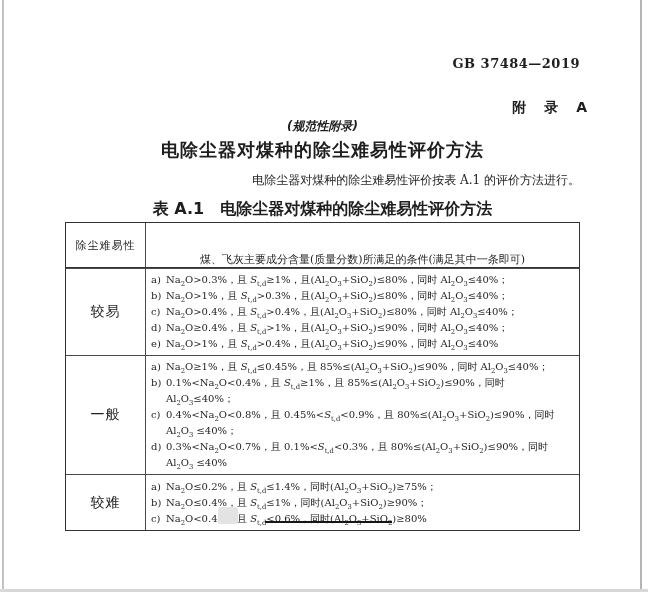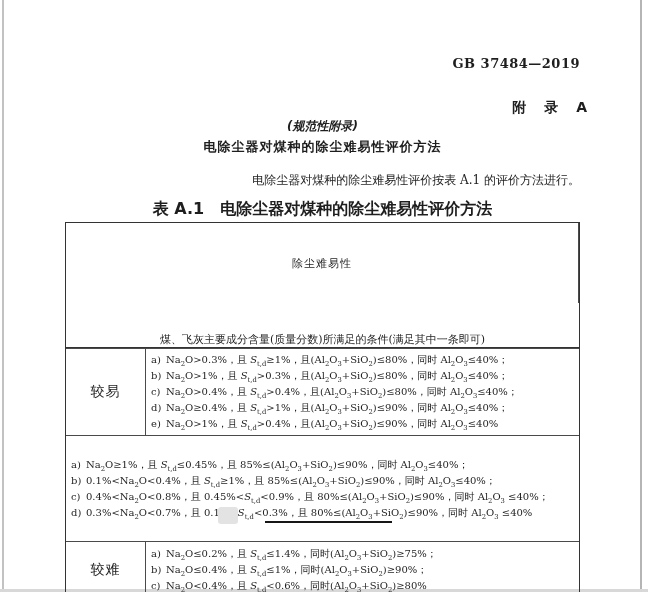--- a/index.html
+++ b/index.html
@@ -24,40 +24,40 @@
     font-weight:bold;font-size:14px;letter-spacing:2px;
   }
   .appendix-normative{
     position:absolute;top:118px;left:65px;width:515px;text-align:center;
     font-family:"DejaVu Sans","Liberation Sans",sans-serif;
     font-weight:bold;font-size:12px;font-style:italic;
   }
   .appendix-title{
     position:absolute;top:138px;left:65px;width:515px;text-align:center;
     font-family:Liberation Sans, sans-serif;
-    font-weight:bold;font-size:13px;letter-spacing:1px;
+    font-weight:bold;font-size:18px;letter-spacing:1px;
   }
   .intro{
     position:absolute;top:171px;left:65px;width:515px;
     font-size:12px;line-height:18px;text-indent:2em;text-align:right;
   }
   .tbl-caption{
     position:absolute;top:199px;left:65px;width:515px;text-align:center;
     font-family:"DejaVu Sans","Liberation Sans",sans-serif;
     font-weight:bold;font-size:16px;
   }
 
   .tbl{
     position:absolute;top:222px;left:65px;width:515px;
     border:1.5px solid #333;box-sizing:border-box;
     font-size:10px;
   }
   .trow{display:flex;border-top:1px solid #4a4a4a;}
   .trow:first-child{border-top:none;}
-  .thead-row{border-bottom:0.5px solid #333;flex-direction:column;}
+  .thead-row{border-bottom:0.5px solid #333;}
   .cat-cell{
     flex:0 0 80px;display:flex;align-items:center;justify-content:center;
     border-right:1px solid #4a4a4a;font-size:14px;letter-spacing:1px;
     box-sizing:border-box;
   }
   .cond-cell{
     flex:1;display:flex;flex-direction:column;justify-content:center;
     padding:3px 8px 3px 5px;box-sizing:border-box;
   }
   .head-cat{font-size:11px;}
@@ -127,20 +127,21 @@
         <span class="cond-text">Na<sub>2</sub>O≥0.4%，且 <i>S</i><sub>t,d</sub>&gt;1%，且(Al<sub>2</sub>O<sub>3</sub>+SiO<sub>2</sub>)≤90%，同时 Al<sub>2</sub>O<sub>3</sub>≤40%；</span>
       </div>
       <div class="cond">
         <span class="cond-label">e)</span>
         <span class="cond-text">Na<sub>2</sub>O&gt;1%，且 <i>S</i><sub>t,d</sub>&gt;0.4%，且(Al<sub>2</sub>O<sub>3</sub>+SiO<sub>2</sub>)≤90%，同时 Al<sub>2</sub>O<sub>3</sub>≤40%</span>
       </div>
     </div>
   </div>
 
   <div class="trow" id="row-medium">
+    <div class="cat-cell">一般</div>
     <div class="cond-cell">
       <div class="cond">
         <span class="cond-label">a)</span>
         <span class="cond-text">Na<sub>2</sub>O≥1%，且 <i>S</i><sub>t,d</sub>≤0.45%，且 85%≤(Al<sub>2</sub>O<sub>3</sub>+SiO<sub>2</sub>)≤90%，同时 Al<sub>2</sub>O<sub>3</sub>≤40%；</span>
       </div>
       <div class="cond">
         <span class="cond-label">b)</span>
         <span class="cond-text">0.1%&lt;Na<sub>2</sub>O&lt;0.4%，且 <i>S</i><sub>t,d</sub>≥1%，且 85%≤(Al<sub>2</sub>O<sub>3</sub>+SiO<sub>2</sub>)≤90%，同时 Al<sub>2</sub>O<sub>3</sub>≤40%；</span>
       </div>
       <div class="cond">

